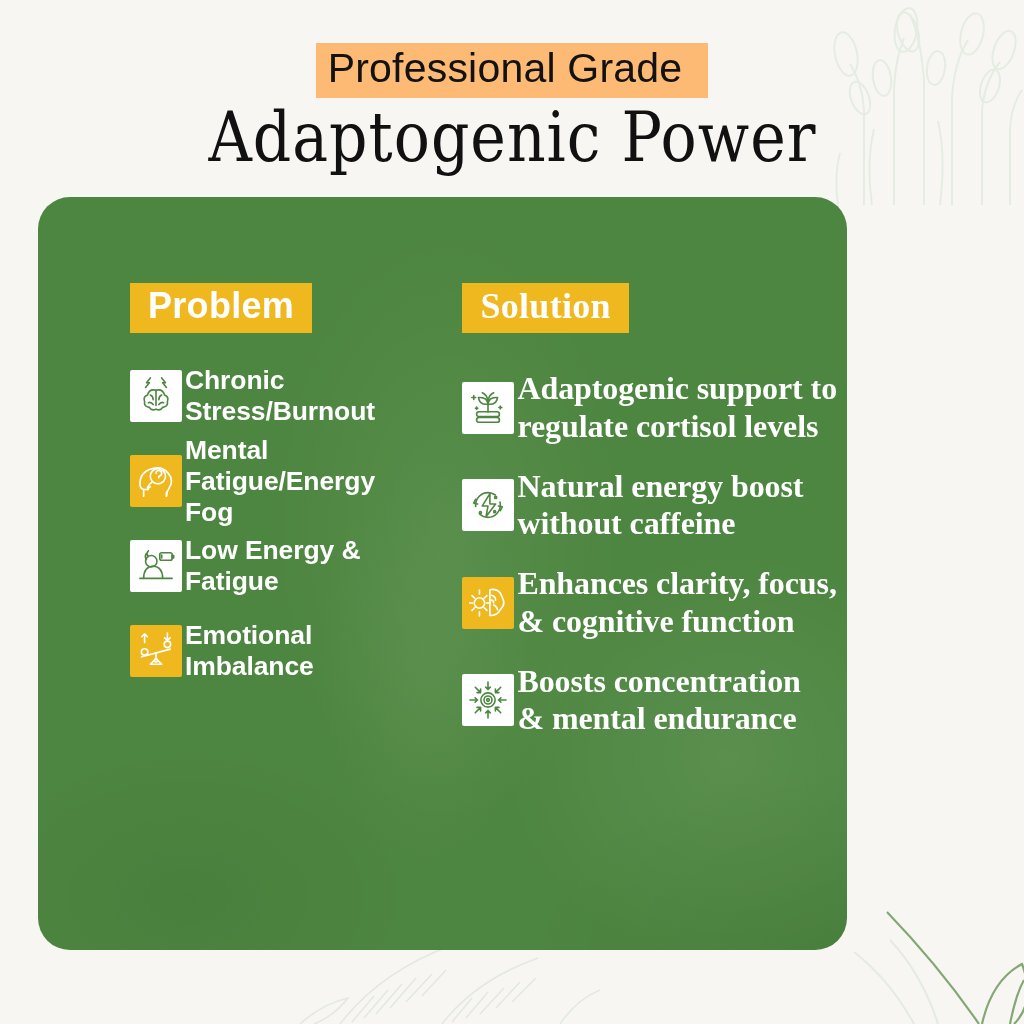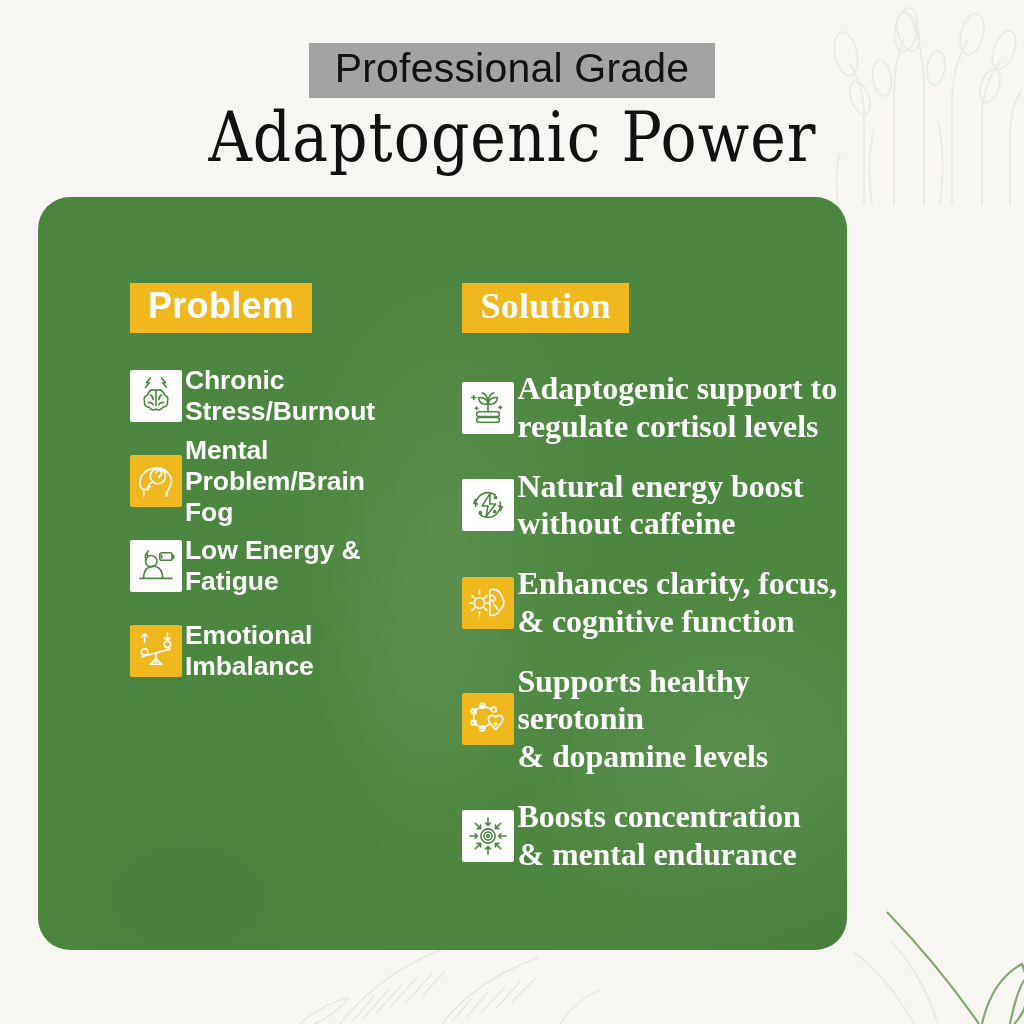--- a/index.html
+++ b/index.html
@@ -17,22 +17,22 @@
   #botanical-bottom-right { bottom:0; right:0; width:300px; height:120px; }
   #botanical-bottom-left { bottom:0; left:180px; width:420px; height:110px; }
 
   
   #header {
     position:absolute; top:0; left:0; width:1024px; height:197px;
     display:flex; flex-direction:column; align-items:center;
   }
   #eyebrow-badge {
     margin-top:43px;
-    background:#a3a3a3;
-    padding:5px 26px 9px 26px;
+    background:#fdba74;
+    padding:5px 26px 9px 12px;
     line-height:1;
   }
   #eyebrow-badge .txt {
     font-size:41px;
     font-weight:400;
     letter-spacing:0.2px;
     color:#121212;
     font-family:"Liberation Sans", sans-serif;
   }
   #main-title {
@@ -202,21 +202,21 @@
           <div class="icon-box gold">
             <svg viewBox="0 0 40 40">
               <path d="M7 36 v-7 q-4 -1 -4 -6 q0 -11 10 -15 q13 -5 20 4 q6 7 1 15 q-3 4 -3 9"></path>
               <path d="M7 29 h5 M31 36 v-4"></path>
               <circle cx="22" cy="15" r="8"></circle>
               <path d="M16 21 q-4 3 -5 6 M14 26 q-2 1 -3 3"></path>
               <path d="M20 12 q0 -3 3 -3 q3 0 3 3 q0 2 -3 3 v1.5"></path>
               <circle cx="23" cy="20" r="0.7" fill="#fff" stroke="none"></circle>
             </svg>
           </div>
-          <div class="row-label">Mental Problem/Brain Fog</div>
+          <div class="row-label">Mental Fatigue/Energy Fog</div>
         </div>
 
         <div class="row">
           <div class="icon-box light">
             <svg viewBox="0 0 40 40">
               <path d="M3 33 h34"></path>
               <path d="M7 33 q0 -12 10 -13 q10 1 10 13"></path>
               <circle cx="15" cy="15" r="6"></circle>
               <path d="M10 13 q-3 -4 1 -7 M12 10 q-3 -3 0 -6"></path>
               <rect x="24" y="6" width="13" height="8" rx="2"></rect>
@@ -291,37 +291,20 @@
               <path d="M24 12 q4 1 4 5 M26 22 q3 1 4 5 M23 17 q3 0 3 3"></path>
               <circle cx="11" cy="20" r="5.5"></circle>
               <path d="M11 6.5 v4 M11 29.5 v4 M-0.5 20 h4 M18.5 20 h4
                        M3.2 12.2 l2.8 2.8 M16 25 l2.8 2.8 M3.2 27.8 l2.8 -2.8 M16 15 l2.8 -2.8"></path>
             </svg>
           </div>
           <div class="row-label">Enhances clarity, focus,
 &amp; cognitive function</div>
         </div>
 
-        <div class="row">
-          <div class="icon-box gold">
-            <svg viewBox="0 0 40 40">
-              <path d="M14 6 L5 12 V24 L14 30 L22 25"></path>
-              <path d="M14 6 L24 10"></path>
-              <circle cx="14" cy="6" r="2.6"></circle>
-                <circle cx="5" cy="12" r="2.6"></circle>
-              <circle cx="5" cy="24" r="2.6"></circle>
-                <circle cx="14" cy="30" r="2.6"></circle>
-              <circle cx="26" cy="10" r="2.6"></circle>
-              <path d="M28 18 q-4 -4 -7 0 q-3 4 7 13 q10 -9 7 -13 q-3 -4 -7 0 z"></path>
-              <path d="M28 23 v4 M26 25 h4"></path>
-            </svg>
-          </div>
-          <div class="row-label">Supports healthy serotonin
-&amp; dopamine levels</div>
-        </div>
 
         <div class="row">
           <div class="icon-box light">
             <svg viewBox="0 0 40 40">
               <circle cx="20" cy="20" r="7.5"></circle>
                 <circle cx="20" cy="20" r="4.2"></circle>
                 <circle cx="20" cy="20" r="1.4"></circle>
               <path d="M20 1 v8 M17.6 6.4 L20 9 l2.4 -2.6"></path>
               <path d="M20 39 v-8 M17.6 33.6 L20 31 l2.4 2.6"></path>
               <path d="M1 20 h8 M6.4 17.6 L9 20 l-2.6 2.4"></path>

